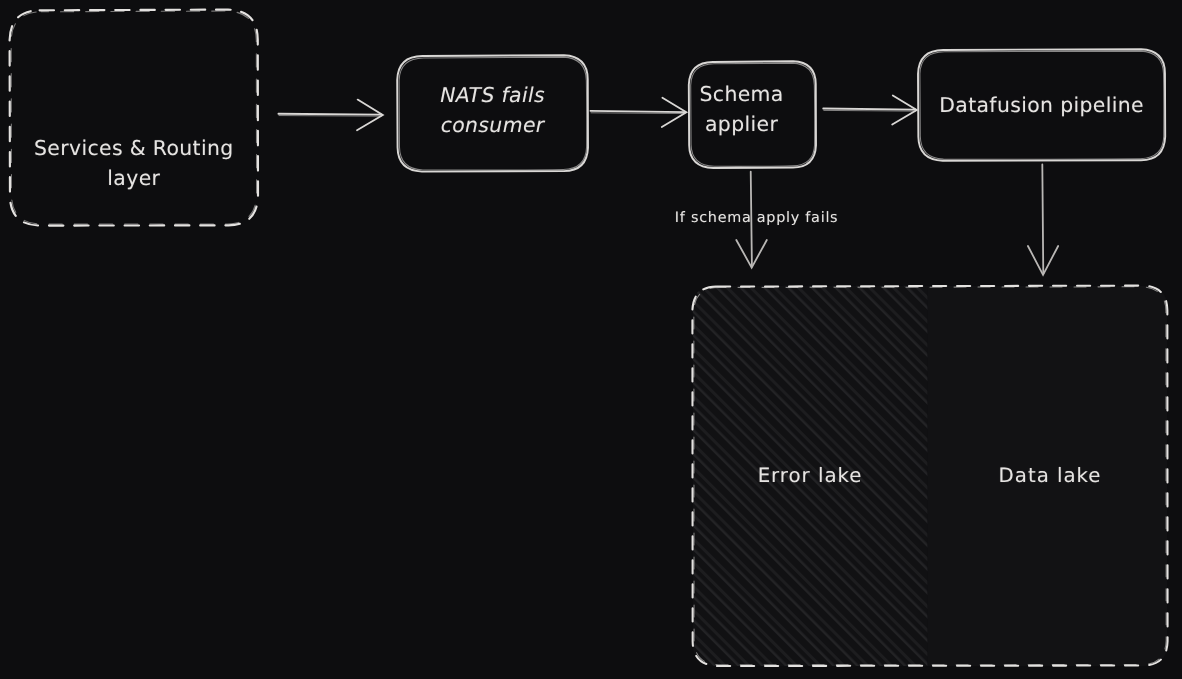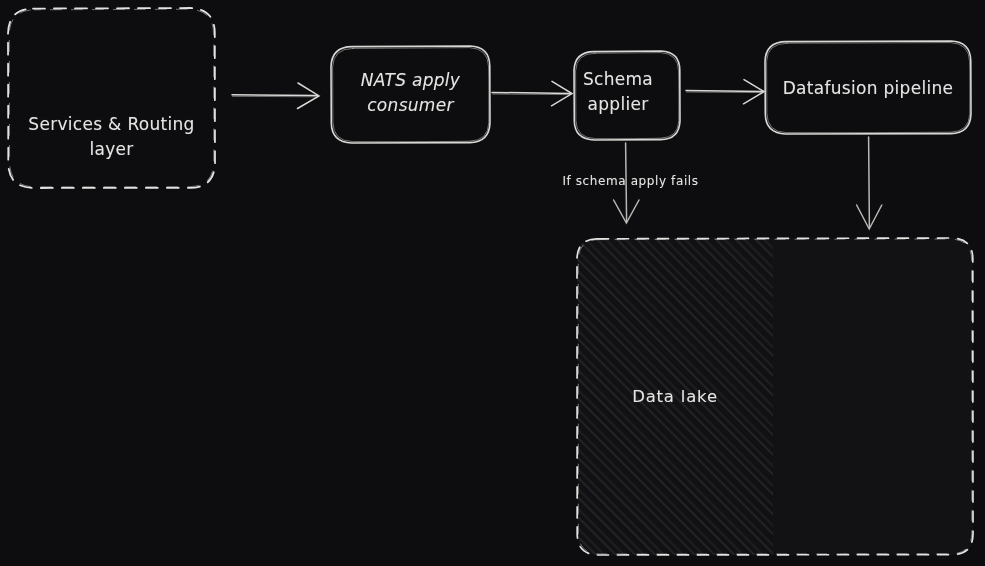--- a/index.html
+++ b/index.html
@@ -153,26 +153,27 @@
 
     <g fill="none" stroke="#b9b7b5" stroke-width="1.5" stroke-linecap="round">
       <path d="M868.6,137 L869.4,228"></path>
       <path d="M856.6,205 L869.2,229 L881.8,205" stroke-width="1.5"></path>
     </g>
   </svg>
 
   <div class="node-label lbl-box1">Services &amp; Routing
 layer</div>
 
-  <div class="node-label slanted lbl-box2">NATS apply
+  <div class="node-label slanted lbl-box2">NATS fails
 consumer</div>
 
   <div class="node-label lbl-box3">Schema
 applier</div>
 
   <div class="node-label lbl-box4">Datafusion pipeline</div>
 
   <div class="edge-label lbl-edge">If schema apply fails</div>
 
-  <div class="region-label lbl-errorlake">Data lake</div>
+  <div class="region-label lbl-errorlake">Error lake</div>
 
+  <div class="region-label lbl-datalake">Data lake</div>
 
 </div>
 
 </body></html>

